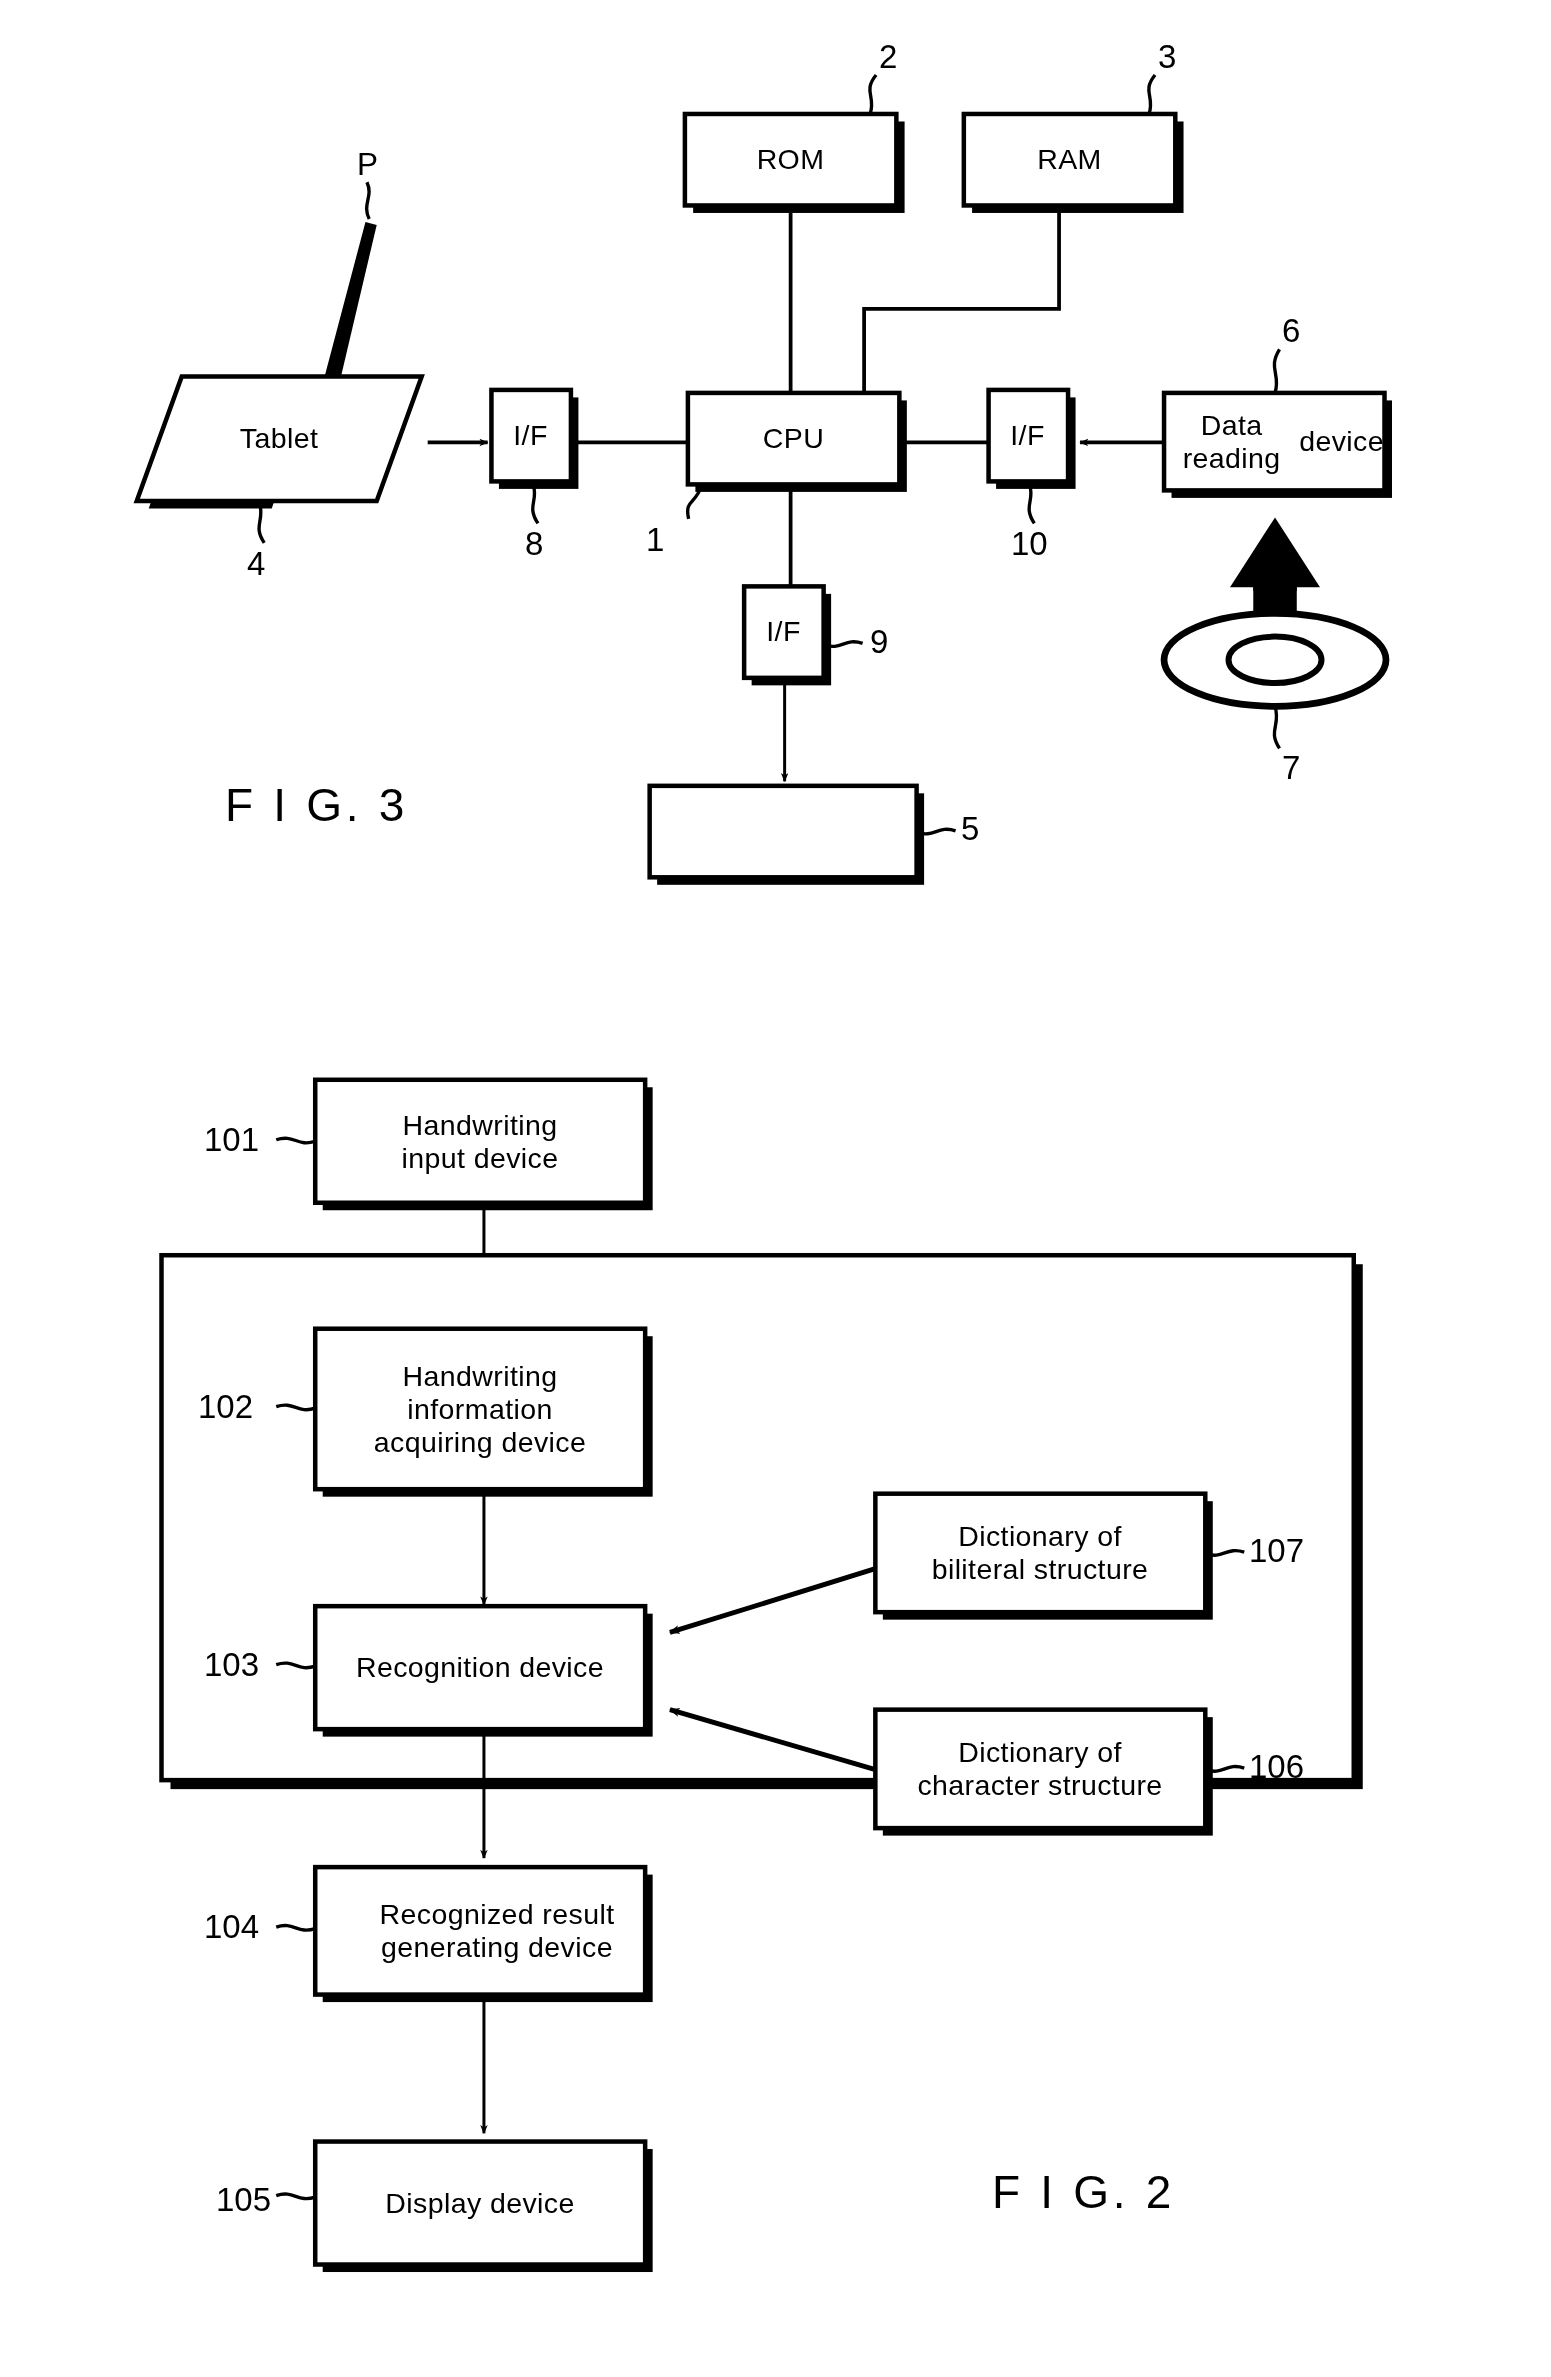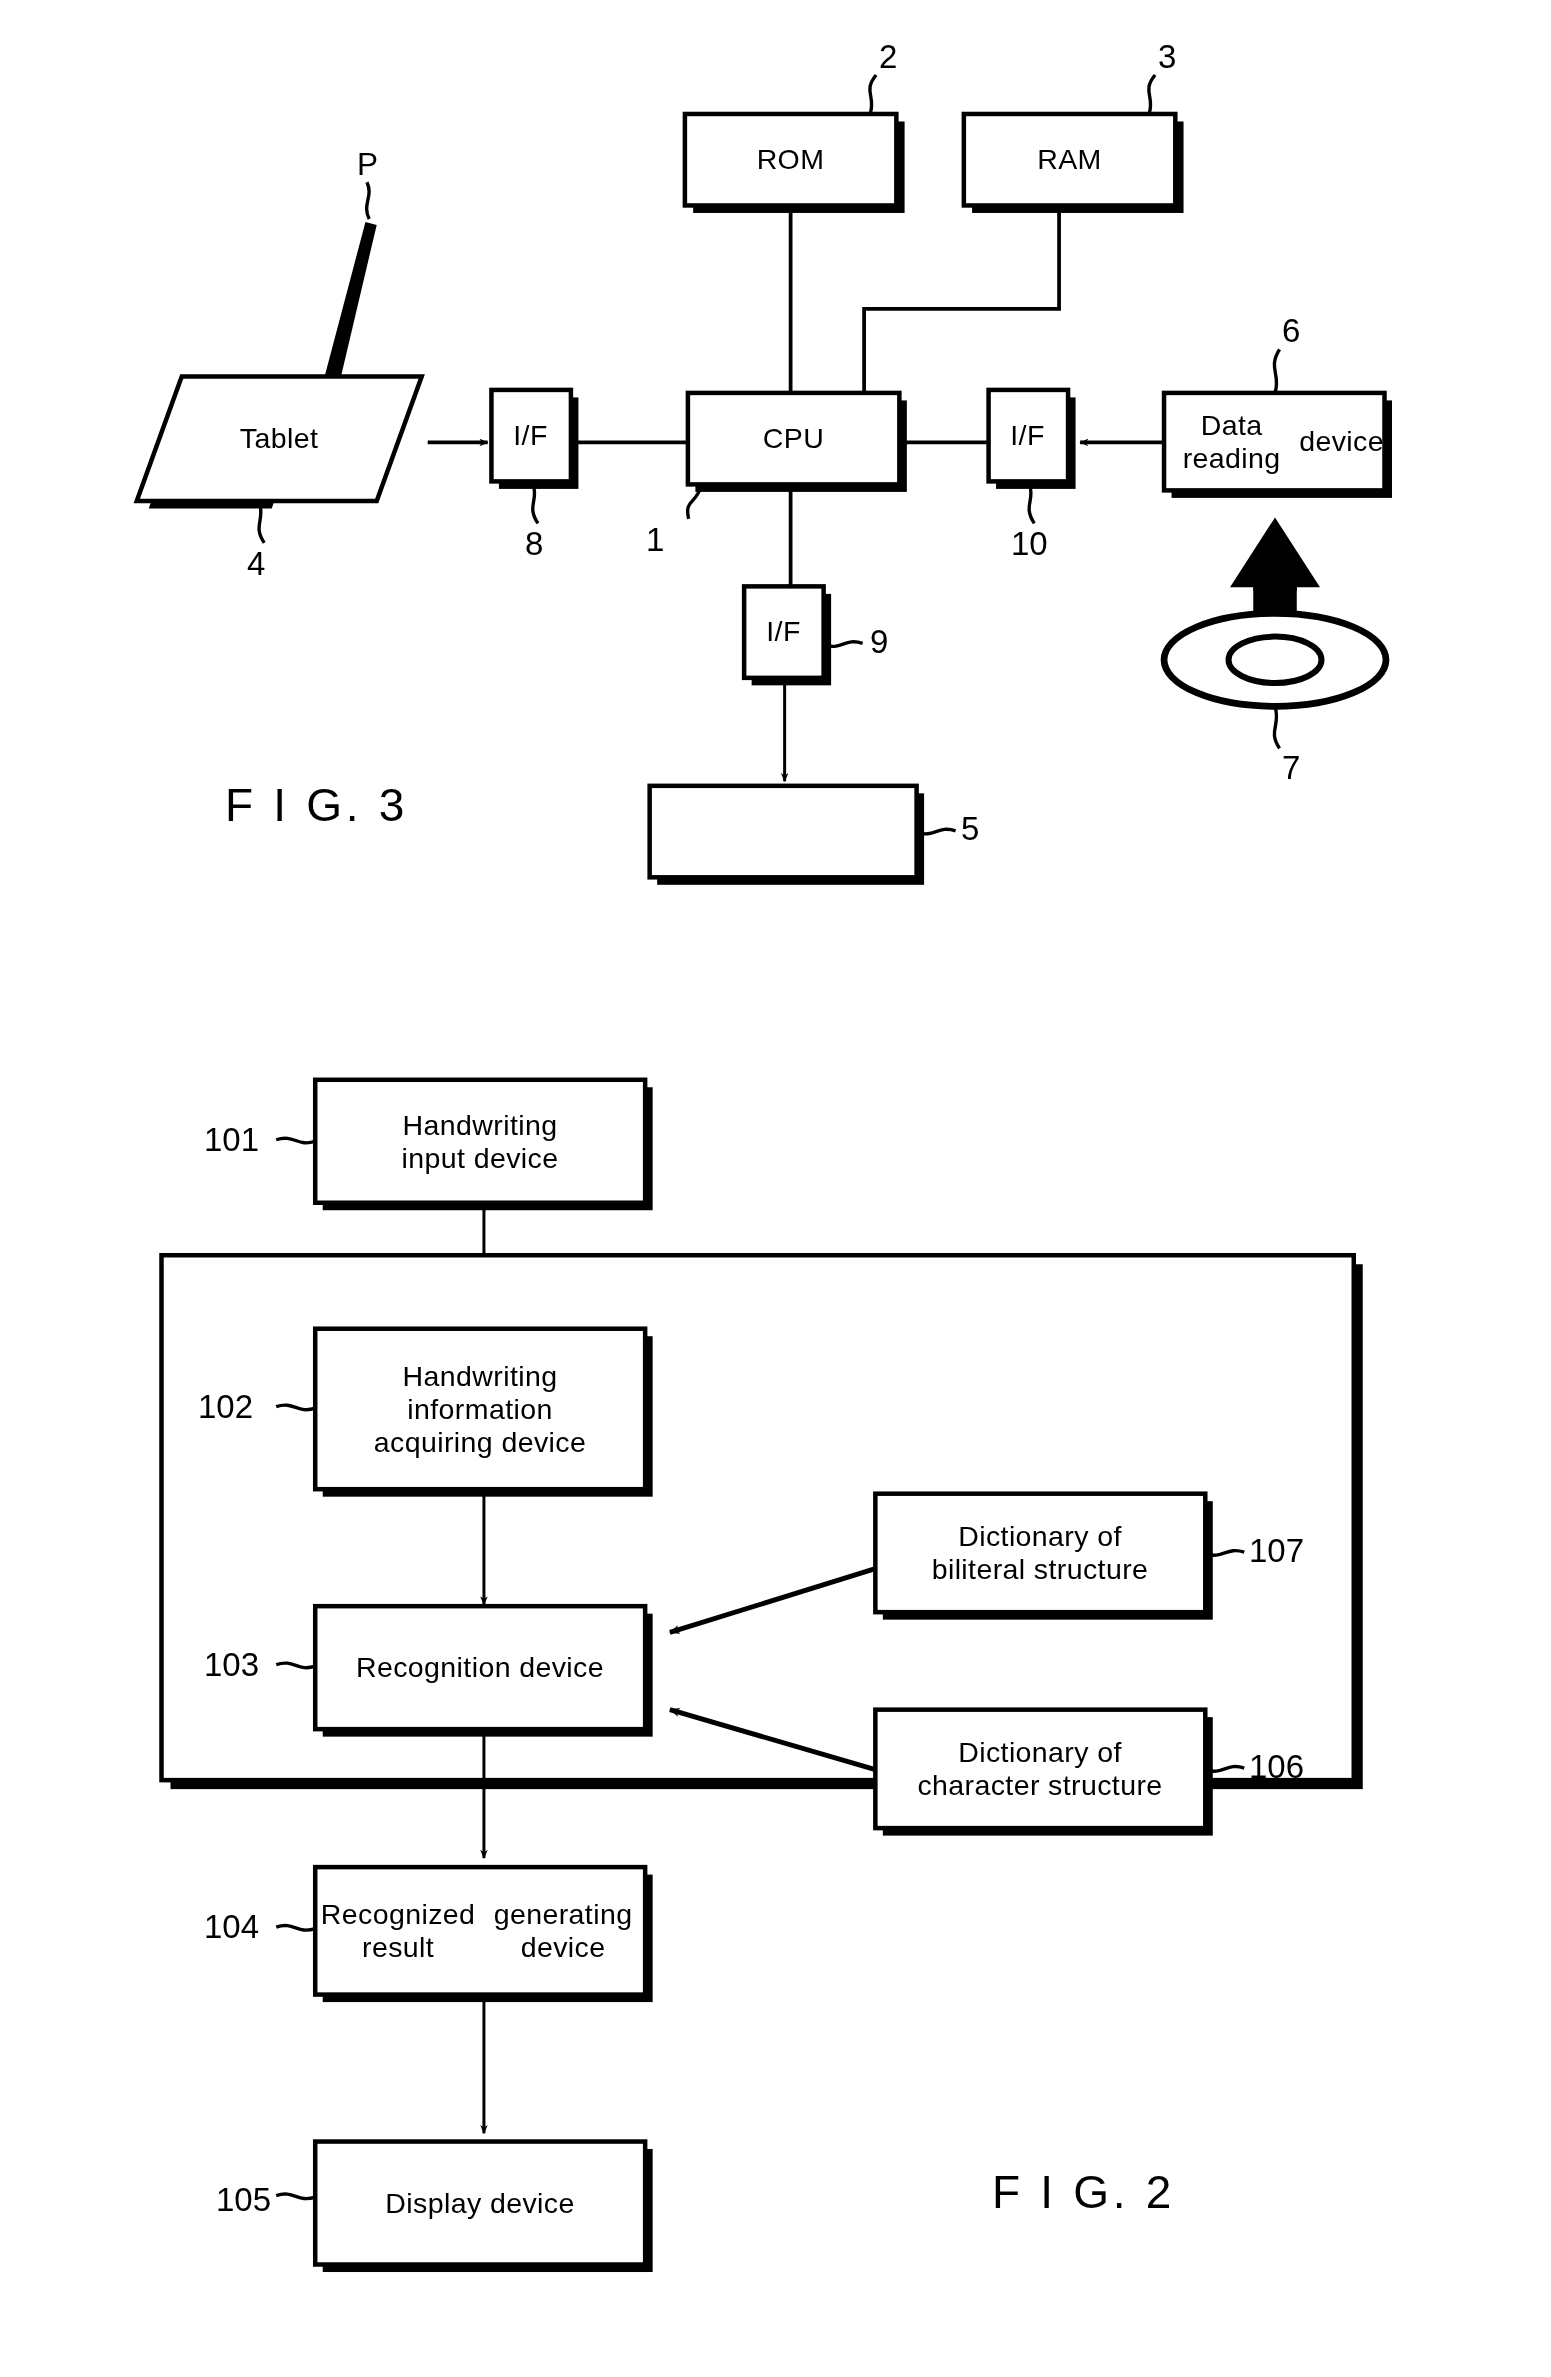--- a/index.html
+++ b/index.html
@@ -297,21 +297,21 @@
 
   <div class="lbl refnum" style="left:1249px; top:1533px;">107</div>
 
   <div class="centerbox boxtext" style="left:875px; top:1710px; width:330px; height:118px; flex-direction:column;">
     <span>Dictionary  of</span>
     <span>character  structure</span>
   </div>
 
   <div class="lbl refnum" style="left:1249px; top:1749px;">106</div>
 
-  <div class="centerbox boxtext" style="left:315px; top:1867px; width:330px; height:127px; flex-direction:row;">
+  <div class="centerbox boxtext" style="left:332px; top:1867px; width:330px; height:127px; flex-direction:column;">
     <span>Recognized  result</span>
     <span>generating  device</span>
   </div>
 
   <div class="lbl refnum" style="left:204px; top:1909px;">104</div>
 
   <div class="centerbox boxtext" style="left:315px; top:2142px; width:330px; height:123px;">Display  device</div>
 
   <div class="lbl refnum" style="left:216px; top:2182px;">105</div>
 

